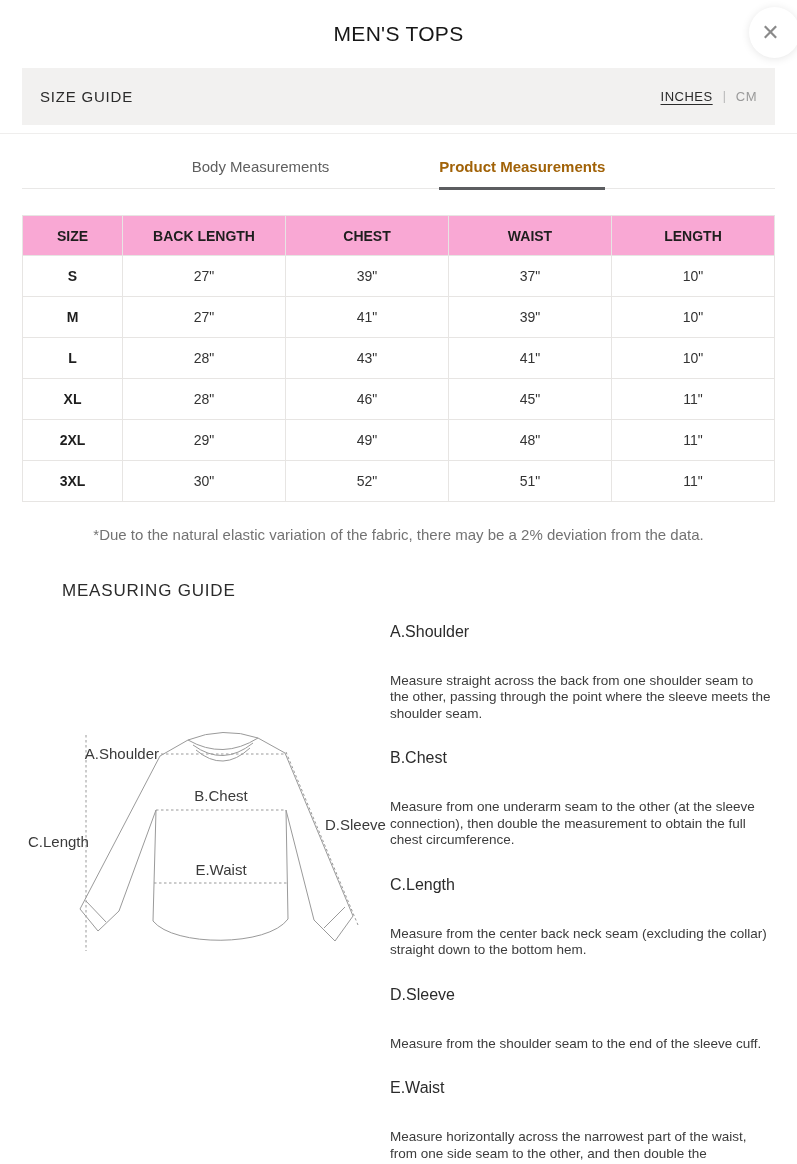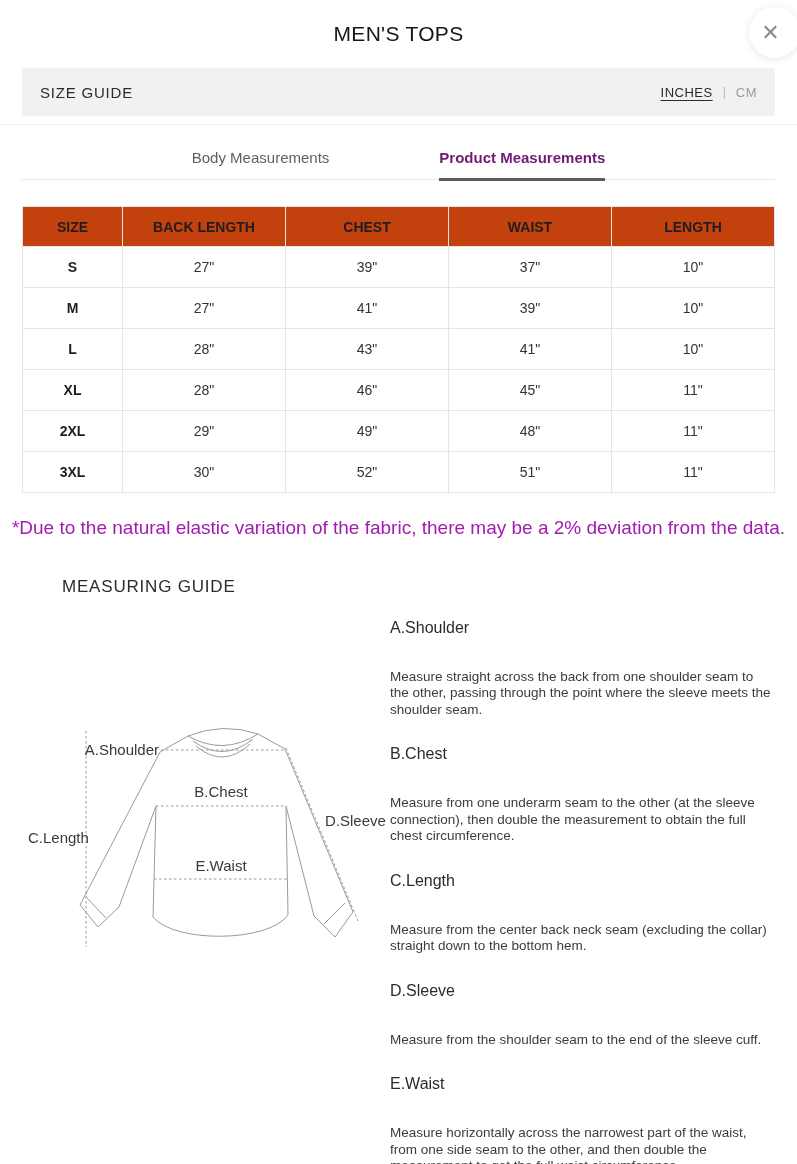--- a/index.html
+++ b/index.html
@@ -21,51 +21,51 @@
     width: 51px; height: 51px; border-radius: 50%;
     background: #fff; border: none;
     box-shadow: 0 1px 8px rgba(0,0,0,0.10);
     display: flex; align-items: center; justify-content: center;
     cursor: pointer;
   }
   .close-x { font-size: 22px; color: #8a8a8a; font-weight: 400; line-height: 1; transform: translateX(-4px); }
 
   
   .size-bar {
-    margin: 0 22px; height: 48px; background: #f2f1f0;
+    margin: 0 22px; height: 57px; background: #f2f1f0;
     display: flex; align-items: center; justify-content: space-between;
     padding: 12px 18px;
   }
   .size-bar-label { font-size: 15px; letter-spacing: 0.8px; color: #2b2b2b; }
   .unit-toggle { display: flex; align-items: flex-start; gap: 10px; font-size: 13px; }
   .unit-inches { color: #2b2b2b; text-decoration: underline; text-underline-offset: 3px; letter-spacing: 0.5px; cursor: pointer; }
   .unit-divider { color: #b5b5b5; font-size: 12px; }
   .unit-cm { color: #9a9a9a; letter-spacing: 0.5px; cursor: pointer; }
   .header-rule { border: none; border-top: 1px solid #efeeed; margin-top: 8px; }
 
   
   .tabs {
     margin: 0 22px; display: flex; justify-content: center; gap: 110px;
     border-bottom: 1px solid #e9e8e7; padding-top: 24px;
   }
   .tab { font-size: 15px; color: #5f5f5f; padding-bottom: 12px; cursor: pointer; border-bottom: 3px solid transparent; margin-bottom: -2px; }
-  .tab.active { color: #701a75; font-weight: bold; border-bottom-color: #5c5d60; }
+  .tab.active { color: #a16207; font-weight: bold; border-bottom-color: #5c5d60; }
 
   
   .size-table-wrap { margin: 26px 22px 0; }
   table.size-table { width: 100%; border-collapse: collapse; table-layout: fixed; }
   .size-table th, .size-table td {
     border: 1px solid #e7e5e3; text-align: center; font-size: 14px; color: #222;
   }
-  .size-table th { background: #c2410c; height: 40px; font-weight: bold; color: #1e1e1e; }
+  .size-table th { background: #f9a8d4; height: 40px; font-weight: bold; color: #1e1e1e; }
   .size-table td { height: 41px; background: #fff; font-weight: normal; color: #333; }
   .size-table td.size-cell { font-weight: bold; color: #1e1e1e; }
   .size-table col.c-size { width: 100px; }
 
-  .footnote { margin-top: 24px; text-align: center; font-size: 19px; color: #a21caf; }
+  .footnote { margin-top: 24px; text-align: center; font-size: 15px; color: #737373; }
 
   
   .measuring-section { margin: 38px 22px 0; }
   .measuring-title { font-size: 17px; letter-spacing: 0.8px; color: #2b2b2b; font-weight: normal; margin-left: 40px; }
   .measuring-body { display: flex; margin-top: 22px; }
   .diagram-col { width: 368px; flex: 0 0 368px; }
   .diagram-col svg { margin-top: 100px; display: block; }
   .desc-col { width: 385px; margin-left: auto; }
   .measure-item { margin-bottom: 27px; }
   .measure-item h3 { font-size: 16px; font-weight: normal; color: #2b2b2b; margin-bottom: 7px; }

